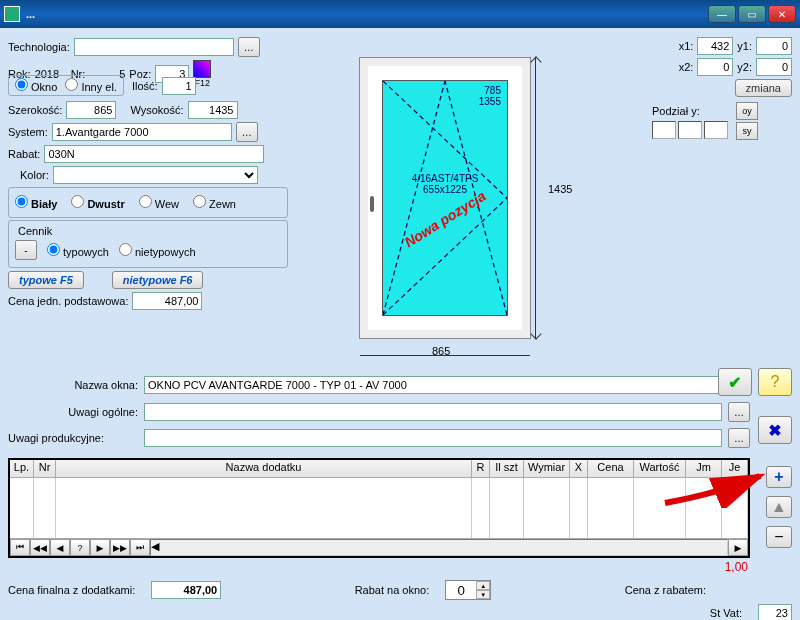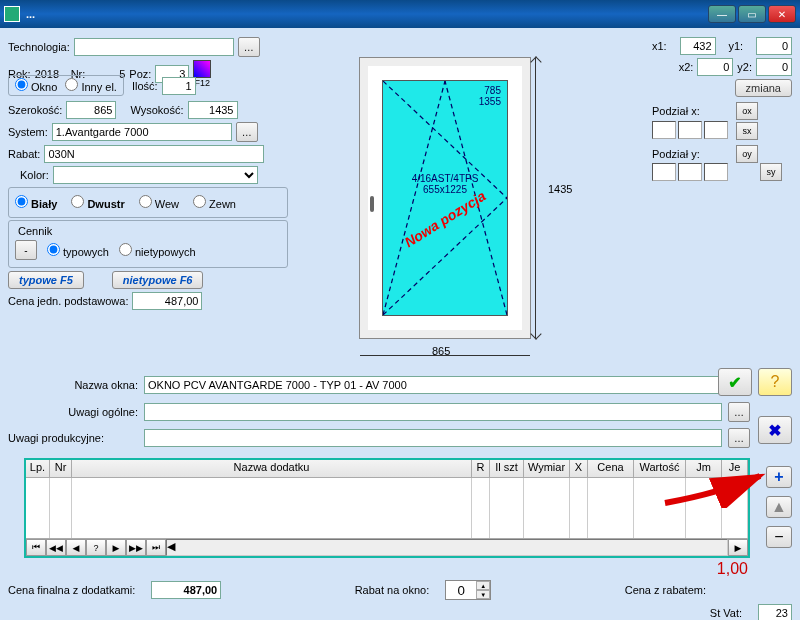--- a/index.html
+++ b/index.html
@@ -32,21 +32,21 @@
 .dim-bottom { position:absolute; left:432px; top:317px; font-size:11px; }
 .dim-line-v { position:absolute; left:535px; top:30px; width:1px; height:280px; background:#333; }
 .dim-line-v::before, .dim-line-v::after { content:''; position:absolute; left:-3px; width:7px; height:7px; border:solid #333; }
 .dim-line-v::before { top:0; border-width:1px 1px 0 0; transform:rotate(-45deg); }
 .dim-line-v::after { bottom:0; border-width:0 0 1px 1px; transform:rotate(-45deg); }
 .dim-line-h { position:absolute; left:360px; top:327px; height:1px; width:170px; background:#333; }
 .group-box { border: 1px solid #9ab; border-radius: 3px; padding: 4px 6px; margin: 2px 0; }
 .group-title { font-size: 11px; margin-top: -10px; background: #d4e4f7; display: inline-block; padding: 0 3px; }
 .full-row { position: absolute; left: 8px; right: 50px; display: flex; align-items: center; gap: 6px; }
 .side-btn { position: absolute; right: 8px; width: 34px; height: 28px; background: linear-gradient(#f8f8f8,#ddd); border: 1px solid #888; border-radius: 3px; display: flex; align-items: center; justify-content: center; cursor: pointer; font-size: 16px; }
-.table-wrap { position: absolute; left: 24px; top: 430px; right: 50px; height: 100px; border: 2px solid #14b8a6; background: white; }
+.table-wrap { position: absolute; left: 8px; top: 430px; right: 50px; height: 100px; border: 2px solid #000000; background: white; }
 .table-header { display: flex; background: linear-gradient(#f4f4f4,#e4e4e4); border-bottom: 1px solid #aaa; height: 18px; }
 .table-header div { border-right: 1px solid #aaa; padding: 1px 3px; font-size: 11px; text-align: center; overflow: hidden; }
 .table-body { height: 60px; display:flex; }
 .table-body div { border-right: 1px solid #ccc; height:100%; }
 .table-nav { display: flex; border-top: 1px solid #aaa; height: 18px; background: #eee; }
 .table-nav button { width: 20px; border: 1px solid #999; background: linear-gradient(#fff,#ddd); font-size: 9px; cursor: pointer; }
 .table-nav .scroll { flex:1; background:#eee; border:1px inset #ccc; }
 .bottom-row { position: absolute; left: 8px; right: 8px; display: flex; align-items: center; gap: 16px; }
 .arrow-overlay { position:absolute; left:660px; top:440px; pointer-events:none; }
 .small-input-grp { display:flex; gap:2px; }
@@ -161,58 +161,44 @@
         </div>
       </div>
     </div>
   </div>
   <div class="dim-line-v"></div>
   <div class="dim-right">1435</div>
   <div class="dim-line-h"></div>
   <div class="dim-bottom">865</div>
 
   <div class="right-panel">
-    <div class="row" style="justify-content:space-between">
+    <div class="row" style="justify-content:flex-end">
       <label>x1:</label>
       <input type="text" class="right" style="width: 36px;" value="432">
       <label>y1:</label>
       <input type="text" class="right" style="width: 36px;" value="0">
     </div>
     <div class="row" style="justify-content:flex-end">
       <label>x2:</label>
       <input type="text" class="right" style="width: 36px;" value="0">
       <label>y2:</label>
       <input type="text" class="right" style="width: 36px;" value="0">
     </div>
     <div class="row" style="justify-content:flex-end">
       <button class="btn-wide plain">zmiana</button>
-    </div>
-    <div style="margin-top:8px">
-      <label>Podział x:</label>
-      <div class="row">
-        <div class="small-input-grp">
-            <input style="">
-            <input style="">
-            <input style="">
-          </div>
-        <div style="display:flex;flex-direction:column;gap:2px;margin-left:4px">
-          <button class="small-sq-btn" style="margin-top:-18px">ox</button>
-          <button class="small-sq-btn">sx</button>
-        </div>
-      </div>
     </div>
     <div style="margin-top:8px">
       <label>Podział y:</label>
       <div class="row">
         <div class="small-input-grp">
             <input style="">
             <input style="">
             <input style="">
           </div>
-        <div style="display:flex;flex-direction:row;gap:2px;margin-left:4px">
+        <div style="display:flex;flex-direction:column;gap:2px;margin-left:4px">
           <button class="small-sq-btn" style="margin-top:-18px">oy</button>
           <button class="small-sq-btn">sy</button>
         </div>
       </div>
     </div>
   </div>
 
   <div class="full-row" style="top:348px">
     <label style="width:130px;text-align:right">Nazwa okna:</label>
     <input type="text" style="flex: 1 1 0%;" value="OKNO PCV AVANTGARDE 7000 - TYP 01 - AV 7000">
@@ -265,21 +251,21 @@
       <button>◀◀</button>
       <button>◀</button>
       <button>?</button>
       <button>▶</button>
       <button>▶▶</button>
       <button>⏭</button>
       <div class="scroll">◀</div>
       <button>▶</button>
     </div>
   </div>
-  <div style="position:absolute;right:52px;top:532px;color:#c00;font-size:16px">1,00</div>
+  <div style="position:absolute;right:52px;top:532px;color:#c00;font-size:12px">1,00</div>
 
   <div class="side-btn" style="top:438px;color:#04c;font-weight:bold;width:26px;height:22px">+</div>
   <div class="side-btn" style="top:468px;color:#888;width:26px;height:22px">▲</div>
   <div class="side-btn" style="top:498px;width:26px;height:22px">−</div>
 
   <svg class="arrow-overlay" width="120" height="40">
     <defs>
         <marker id="ah" markerWidth="10" markerHeight="10" refX="8" refY="3" orient="auto">
           <path d="M0,0 L0,6 L9,3 z" fill="#d00"></path>
         </marker>

